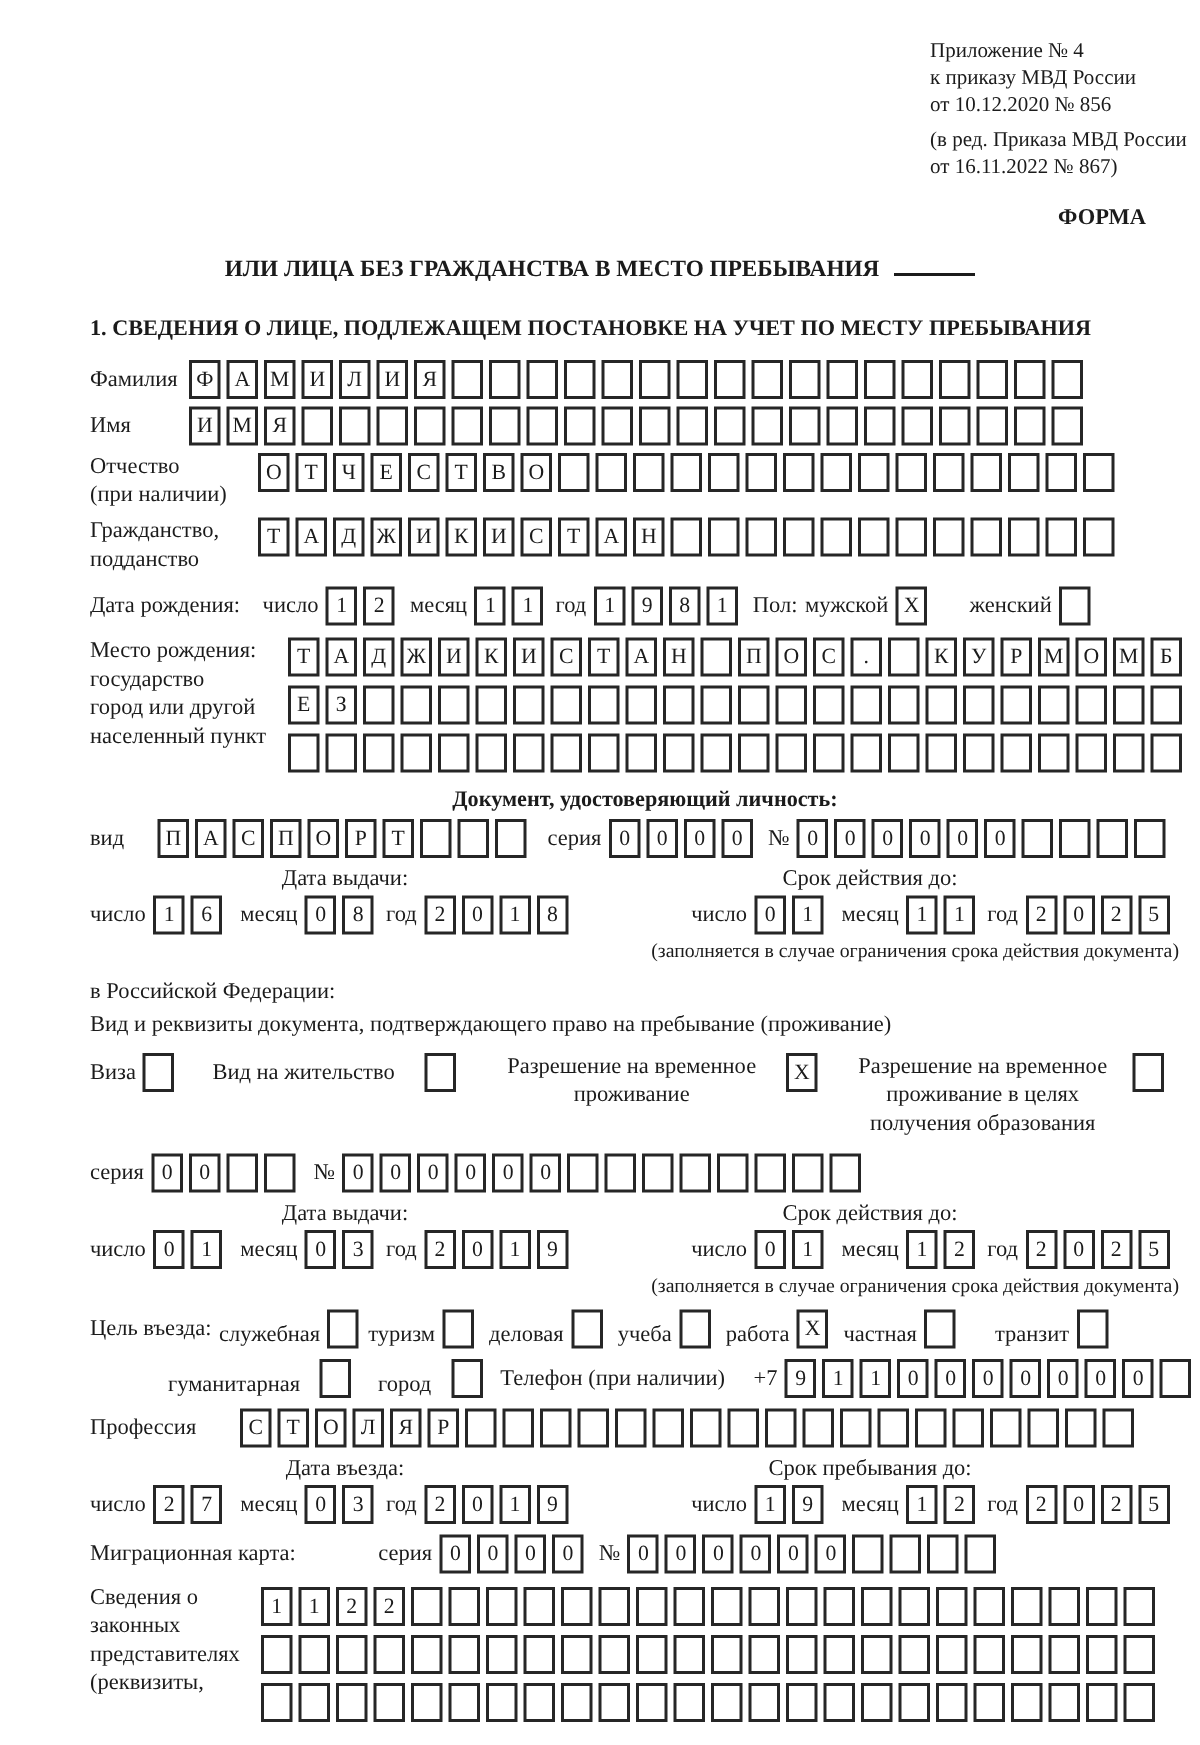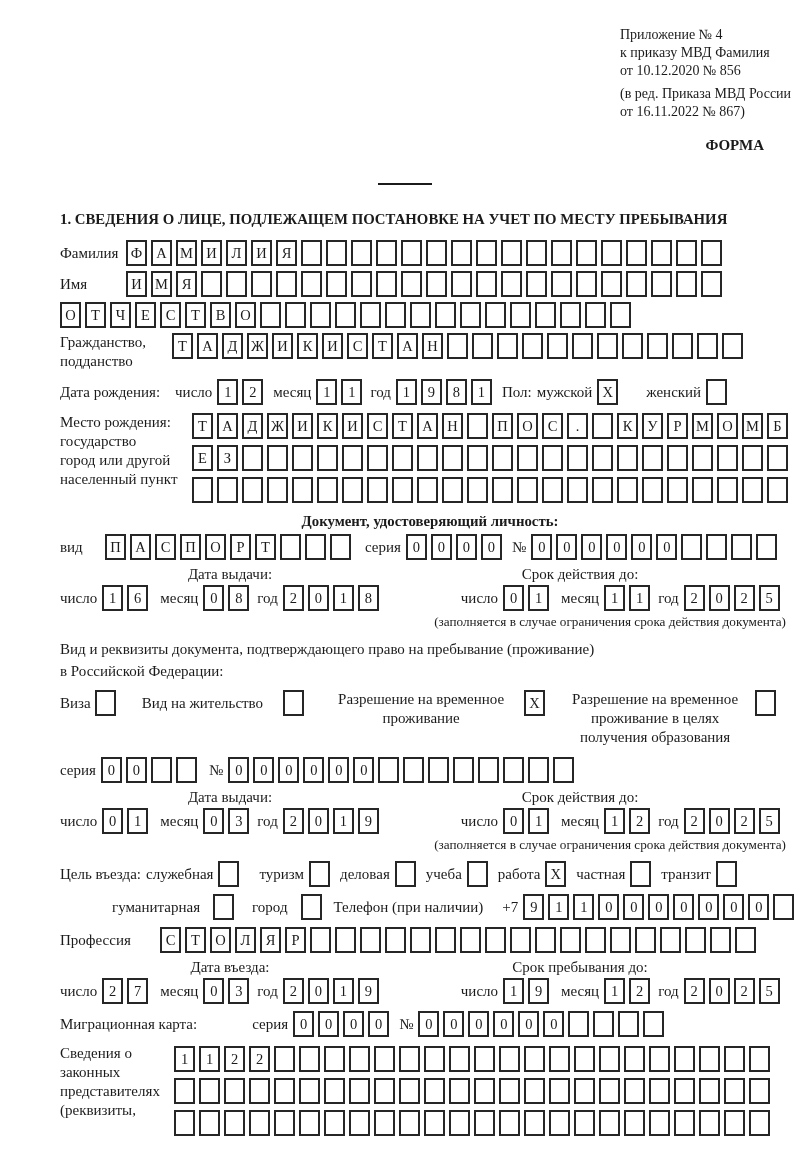--- a/index.html
+++ b/index.html
@@ -26,40 +26,40 @@
   .dheads{display:flex;font-size:15px;}
   .dheads>div{text-align:center;}
   .dline{display:flex;align-items:center;margin-top:2px;}
   .dlbl{font-size:15px;margin-right:5px;}
   .note{font-size:13.2px;text-align:right;padding-right:14px;margin-top:3px;}
   .intro{font-size:15px;line-height:22px;margin-top:8px;}
   .optwrap{display:flex;align-items:flex-start;margin-top:8px;}
   .opt{display:flex;align-items:flex-start;}
   .opt .olbl{font-size:15px;line-height:19px;}
   .opt .olbl.center{text-align:center;}
-  .inlopt{display:flex;align-items:center;}
+  .inlopt{display:flex;align-items:flex-end;}
   .inlopt .olbl{font-size:15px;margin-right:5px;}
 </style>
 </head>
 <body>
 
 <div class="hdr">
   <div>Приложение № 4</div>
-  <div>к приказу МВД Фамилия</div>
+  <div>к приказу МВД России</div>
   <div>от 10.12.2020 № 856</div>
   <div class="amend">
     <div>(в ред. Приказа МВД России</div>
     <div>от 16.11.2022 № 867)</div>
   </div>
 </div>
 <div class="forma">ФОРМА</div>
 
 <div class="title">
   <div>
-    <span class="blank-line"></span>
+    <span>ИЛИ ЛИЦА БЕЗ ГРАЖДАНСТВА В МЕСТО ПРЕБЫВАНИЯ</span><span class="blank-line"></span>
   </div>
 </div>
 
 <div class="sec">1. СВЕДЕНИЯ О ЛИЦЕ, ПОДЛЕЖАЩЕМ ПОСТАНОВКЕ НА УЧЕТ ПО МЕСТУ ПРЕБЫВАНИЯ</div>
 
 <div class="row" style="margin-top:12px;">
   <div class="lbl" style="width:66px;">Фамилия</div>
   <div class="boxes">
       <span class="cbox">Ф</span>
       <span class="cbox">А</span>
@@ -111,20 +111,24 @@
       <span class="cbox"></span>
       <span class="cbox"></span>
       <span class="cbox"></span>
       <span class="cbox"></span>
       <span class="cbox"></span>
       <span class="cbox"></span>
     </div>
 </div>
 
 <div class="row">
+  <div class="lbl2" style="width:112px;">
+    <div>Отчество</div>
+    <div>(при наличии)</div>
+  </div>
   <div class="boxes">
       <span class="cbox">О</span>
       <span class="cbox">Т</span>
       <span class="cbox">Ч</span>
       <span class="cbox">Е</span>
       <span class="cbox">С</span>
       <span class="cbox">Т</span>
       <span class="cbox">В</span>
       <span class="cbox">О</span>
       <span class="cbox"></span>
@@ -372,22 +376,22 @@
         <span class="cbox">2</span>
         <span class="cbox">0</span>
         <span class="cbox">2</span>
         <span class="cbox">5</span>
       </span>
   </div>
   <div class="note">(заполняется в случае ограничения срока действия документа)</div>
 </div>
 
 <div class="intro">
+  <div>в Российской Федерации:</div>
   <div>Вид и реквизиты документа, подтверждающего право на пребывание (проживание)</div>
-  <div>в Российской Федерации:</div>
 </div>
 
 <div class="optwrap">
   <div class="opt">
     <span class="olbl" style="line-height:26px;">Виза</span>
     <span class="boxes" style="margin-left:4px;">
         <span class="cbox"></span>
       </span>
   </div>
   <div class="opt" style="margin-left:22px;">
@@ -489,21 +493,21 @@
 </div>
 
 <div class="row" style="align-items:center;margin-top:8px;">
   <span class="dlbl">Цель въезда:</span>
   <span class="inlopt">
     <span class="olbl">служебная</span>
     <span class="boxes">
         <span class="cbox"></span>
       </span>
   </span>
-  <span class="inlopt" style="margin-left:16px;font-family:Liberation Serif, serif;">
+  <span class="inlopt" style="margin-left:2px;font-family:Liberation Serif, serif;">
     <span class="olbl">туризм</span>
     <span class="boxes">
         <span class="cbox"></span>
       </span>
   </span>
   <span class="inlopt" style="margin-left:6px;">
     <span class="olbl">деловая</span>
     <span class="boxes">
         <span class="cbox"></span>
       </span>
@@ -519,21 +523,21 @@
     <span class="boxes">
         <span class="cbox">X</span>
       </span>
   </span>
   <span class="inlopt" style="margin-left:6px;">
     <span class="olbl">частная</span>
     <span class="boxes">
         <span class="cbox"></span>
       </span>
   </span>
-  <span class="inlopt" style="margin-left:6px;">
+  <span class="inlopt" style="margin-left:22px;">
     <span class="olbl">транзит</span>
     <span class="boxes">
         <span class="cbox"></span>
       </span>
   </span>
 </div>
 
 <div class="row" style="align-items:center;margin-top:7px;">
   <span class="inlopt" style="margin-left:52px;">
     <span class="olbl">гуманитарная</span>

